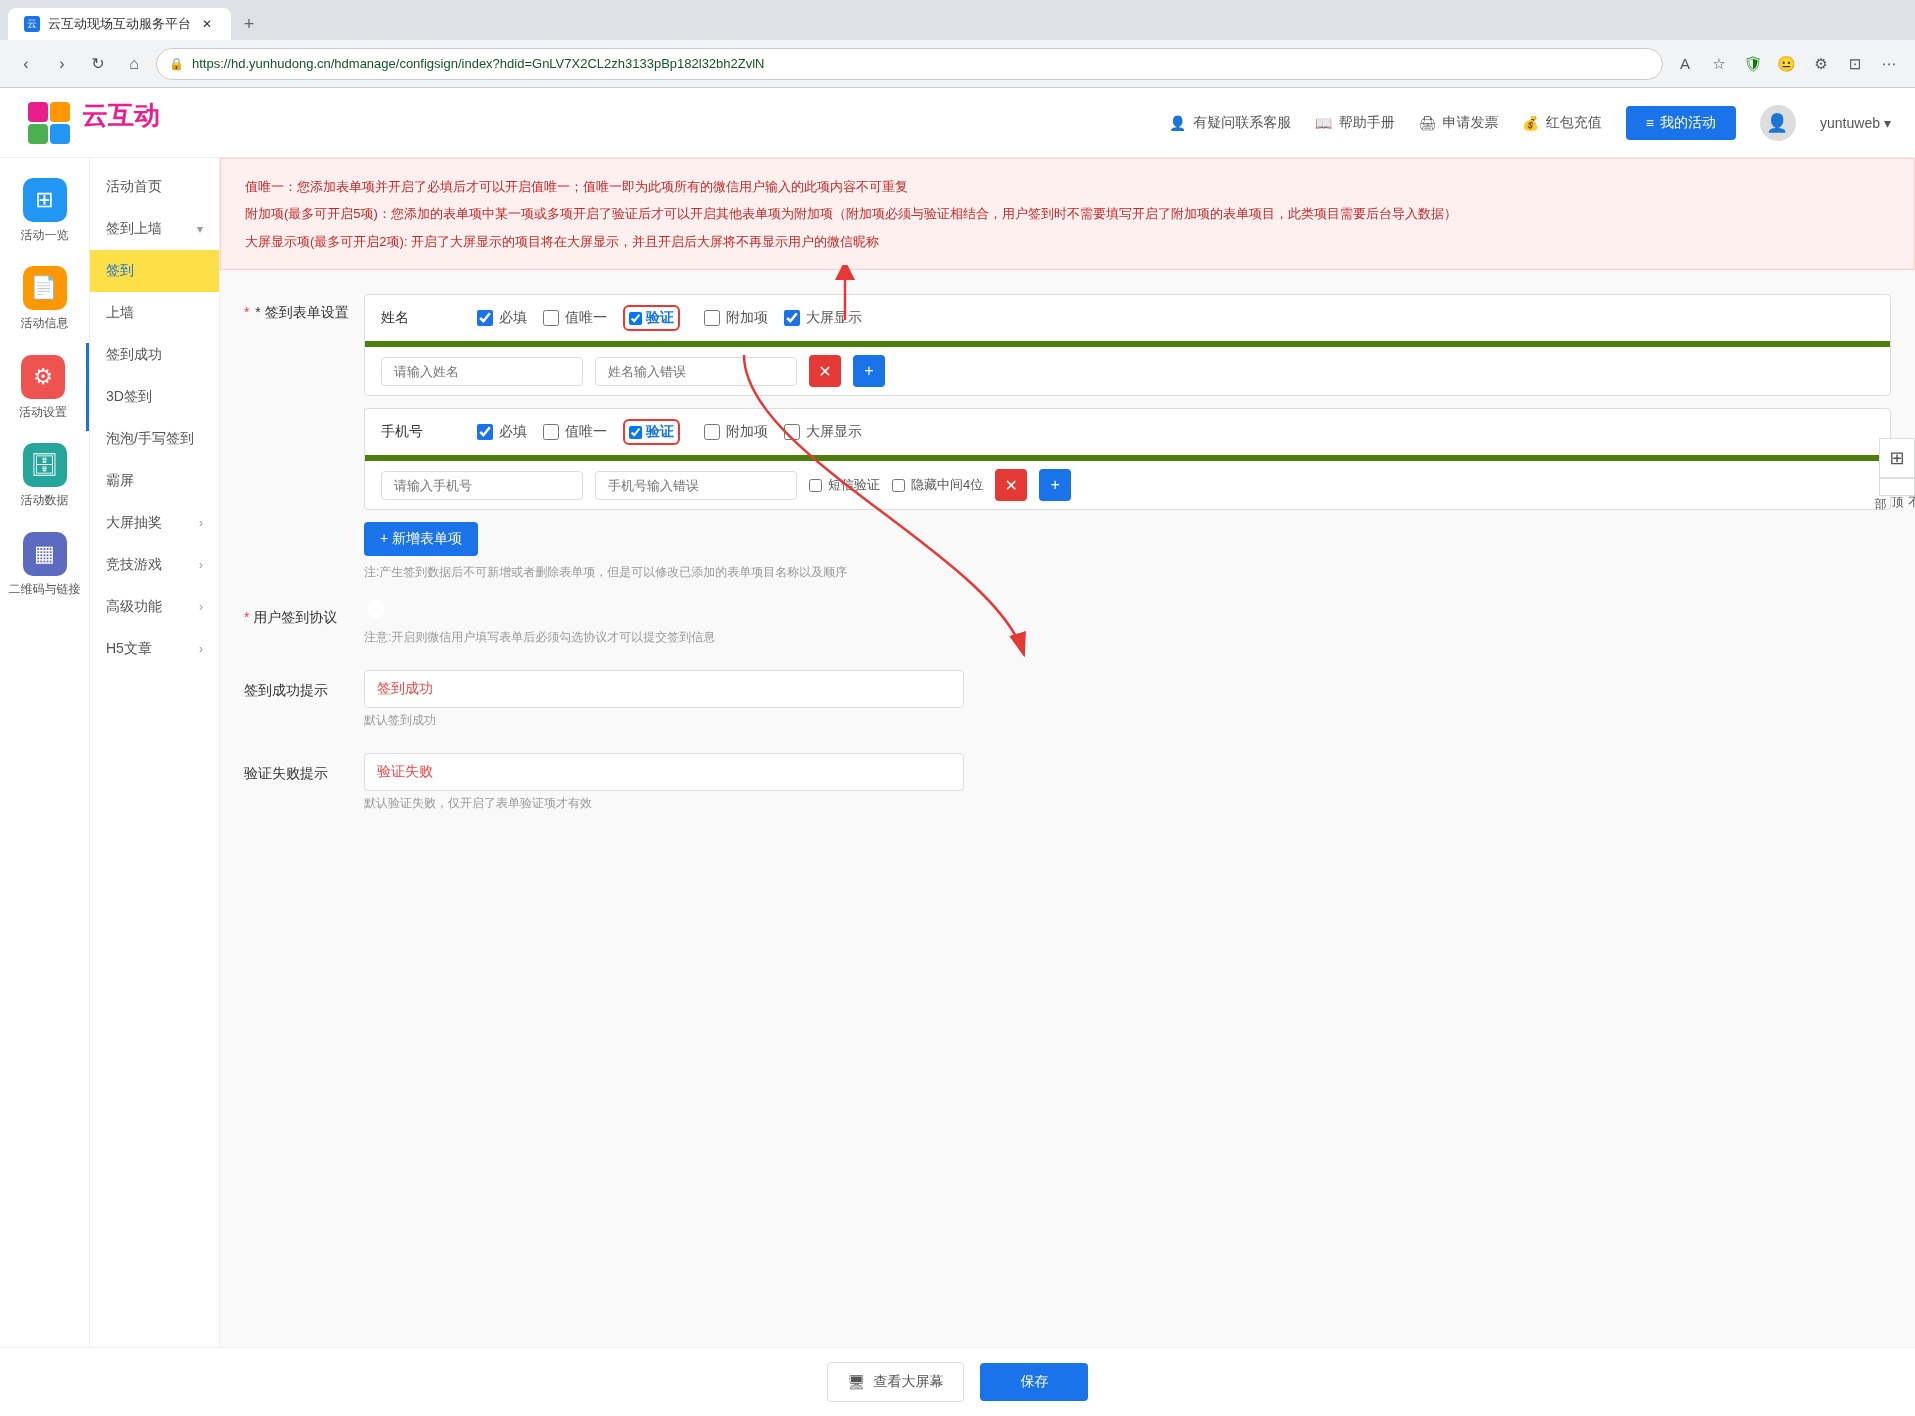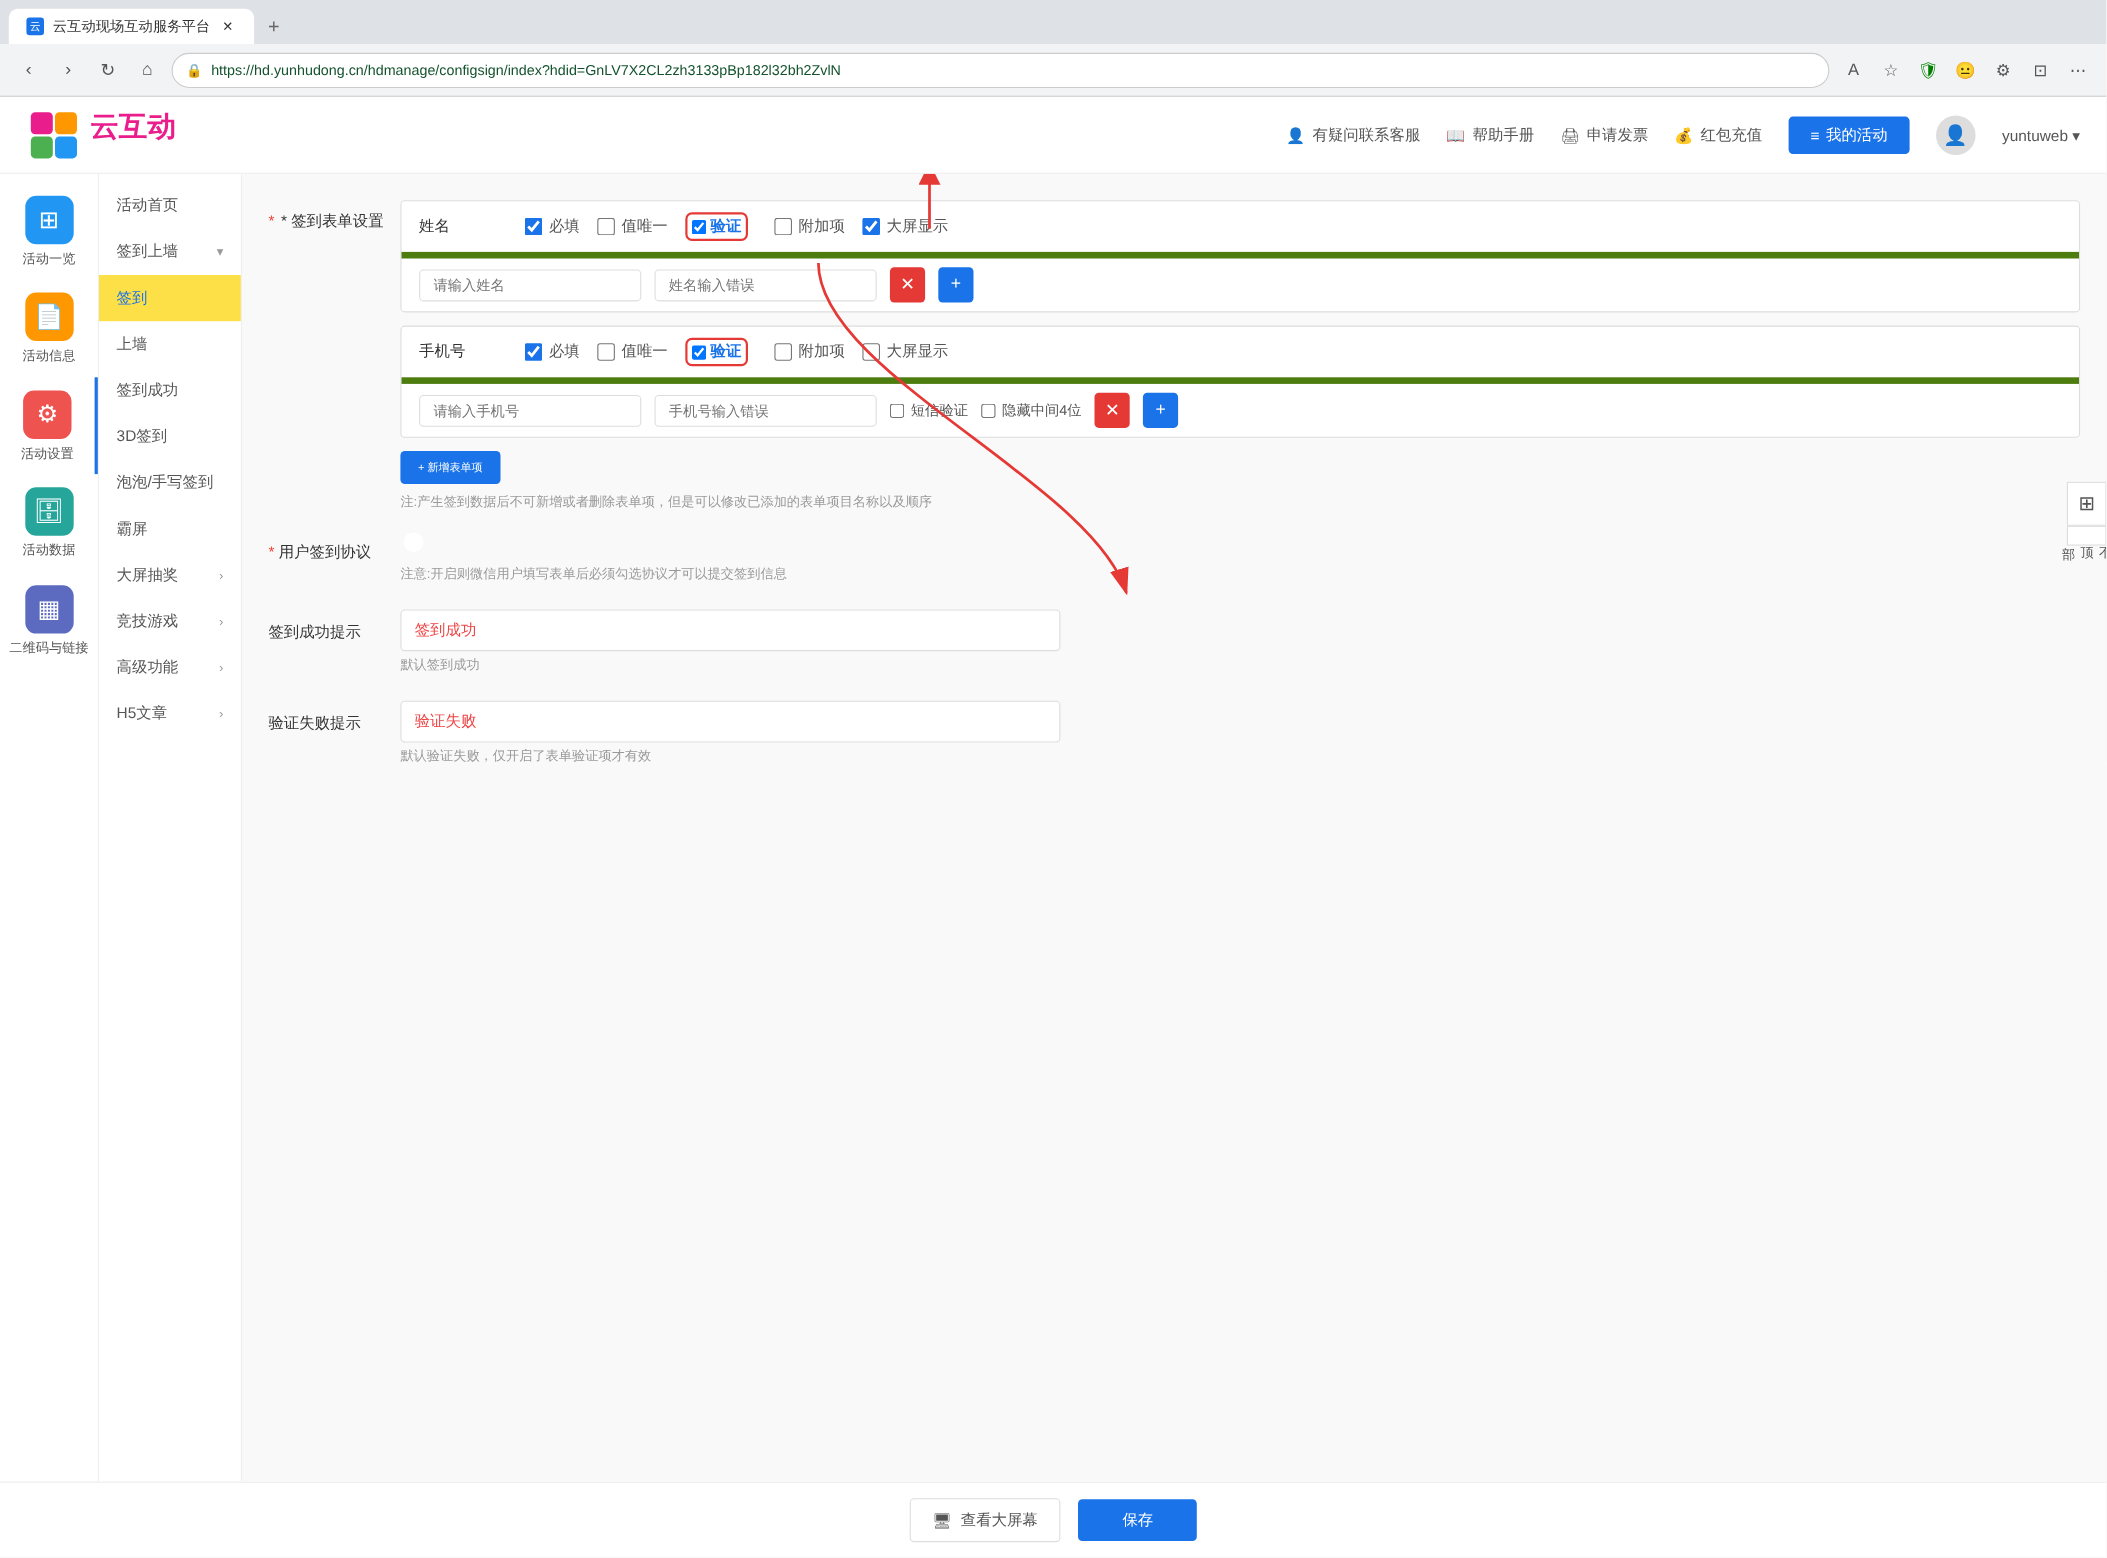--- a/index.html
+++ b/index.html
@@ -77,21 +77,21 @@
     .checkbox-group { display: flex; align-items: center; gap: 6px; font-size: 14px; color: #555; }
     .checkbox-group input[type="checkbox"] { width: 16px; height: 16px; accent-color: #1a73e8; }
     
     .form-item-sub-row { display: flex; align-items: center; padding: 8px 16px; gap: 12px; border-top: 6px solid #4d7c0f; }
     .sub-input { border: 1px solid #ddd; border-radius: 4px; padding: 6px 12px; font-size: 13px; color: #999; background: #fff; min-width: 150px; }
     .error-input { border: 1px solid #ddd; border-radius: 4px; padding: 6px 12px; font-size: 13px; color: #999; background: #fff; min-width: 150px; }
     .delete-btn { background: #e53935; color: #fff; border: none; border-radius: 4px; width: 32px; height: 32px; cursor: pointer; display: flex; align-items: center; justify-content: center; font-size: 16px; }
     .add-btn { background: #1a73e8; color: #fff; border: none; border-radius: 4px; width: 32px; height: 32px; cursor: pointer; display: flex; align-items: center; justify-content: center; font-size: 16px; }
     .sms-checkbox-group { display: flex; align-items: center; gap: 6px; font-size: 13px; color: #555; }
 
-    .add-field-btn { background: #1a73e8; color: #fff; border: none; border-radius: 4px; padding: 8px 16px; cursor: pointer; font-size: 10px; display: inline-flex; align-items: center; gap: 4px; }
+    .add-field-btn { background: #1a73e8; color: #fff; border: none; border-radius: 4px; padding: 8px 16px; cursor: pointer; font-size: 14px; display: inline-flex; align-items: center; gap: 4px; }
     .form-note { font-size: 12px; color: #999; margin-top: 8px; }
 
     
     .toggle-switch { position: relative; width: 44px; height: 24px; }
     .toggle-switch input { opacity: 0; width: 0; height: 0; }
     .toggle-slider { position: absolute; cursor: pointer; top: 0; left: 0; right: 0; bottom: 0; background-color: #ccc; border-radius: 24px; transition: .3s; }
     .toggle-slider:before { position: absolute; content: ""; height: 18px; width: 18px; left: 3px; bottom: 3px; background-color: white; border-radius: 50%; transition: .3s; }
     input:checked + .toggle-slider { background-color: #1a73e8; }
     input:checked + .toggle-slider:before { transform: translateX(20px); }
 
@@ -243,20 +243,25 @@
         <span class="chevron">›</span>
       </div>
       <div class="sub-sidebar-item">
         <span>H5文章</span>
         <span class="chevron">›</span>
       </div>
     </div>
 
     <div class="content-area" style="position:relative;">
 
+      <div class="notice-box">
+        <div class="notice-line">值唯一：您添加表单项并开启了必填后才可以开启值唯一；值唯一即为此项所有的微信用户输入的此项内容不可重复</div>
+        <div class="notice-line">附加项(最多可开启5项)：您添加的表单项中某一项或多项开启了验证后才可以开启其他表单项为附加项（附加项必须与验证相结合，用户签到时不需要填写开启了附加项的表单项目，此类项目需要后台导入数据）</div>
+        <div class="notice-line">大屏显示项(最多可开启2项): 开启了大屏显示的项目将在大屏显示，并且开启后大屏将不再显示用户的微信昵称</div>
+      </div>
 
       <div class="form-content">
 
         <div class="form-section">
           <div class="form-label" style="font-size:14px;color:#333;padding-top:10px;">
             <span style="color:#f44336;">*</span>
             <span style="margin-left:2px;">* 签到表单设置</span>
           </div>
           <div class="form-fields">
 

